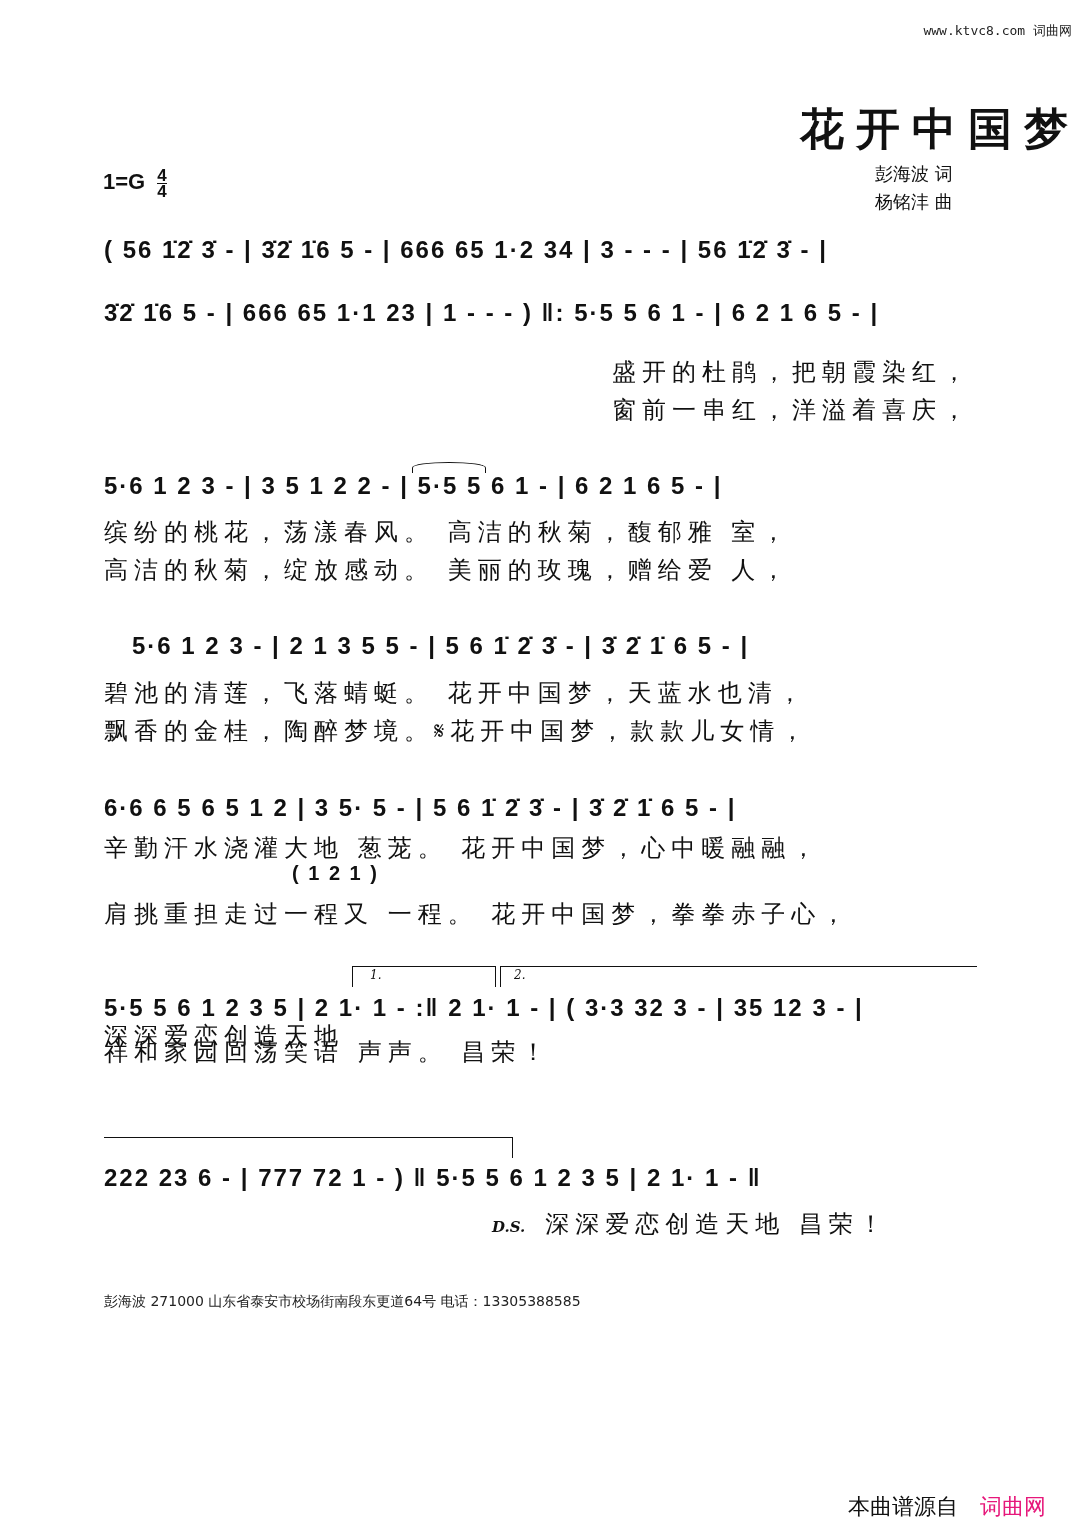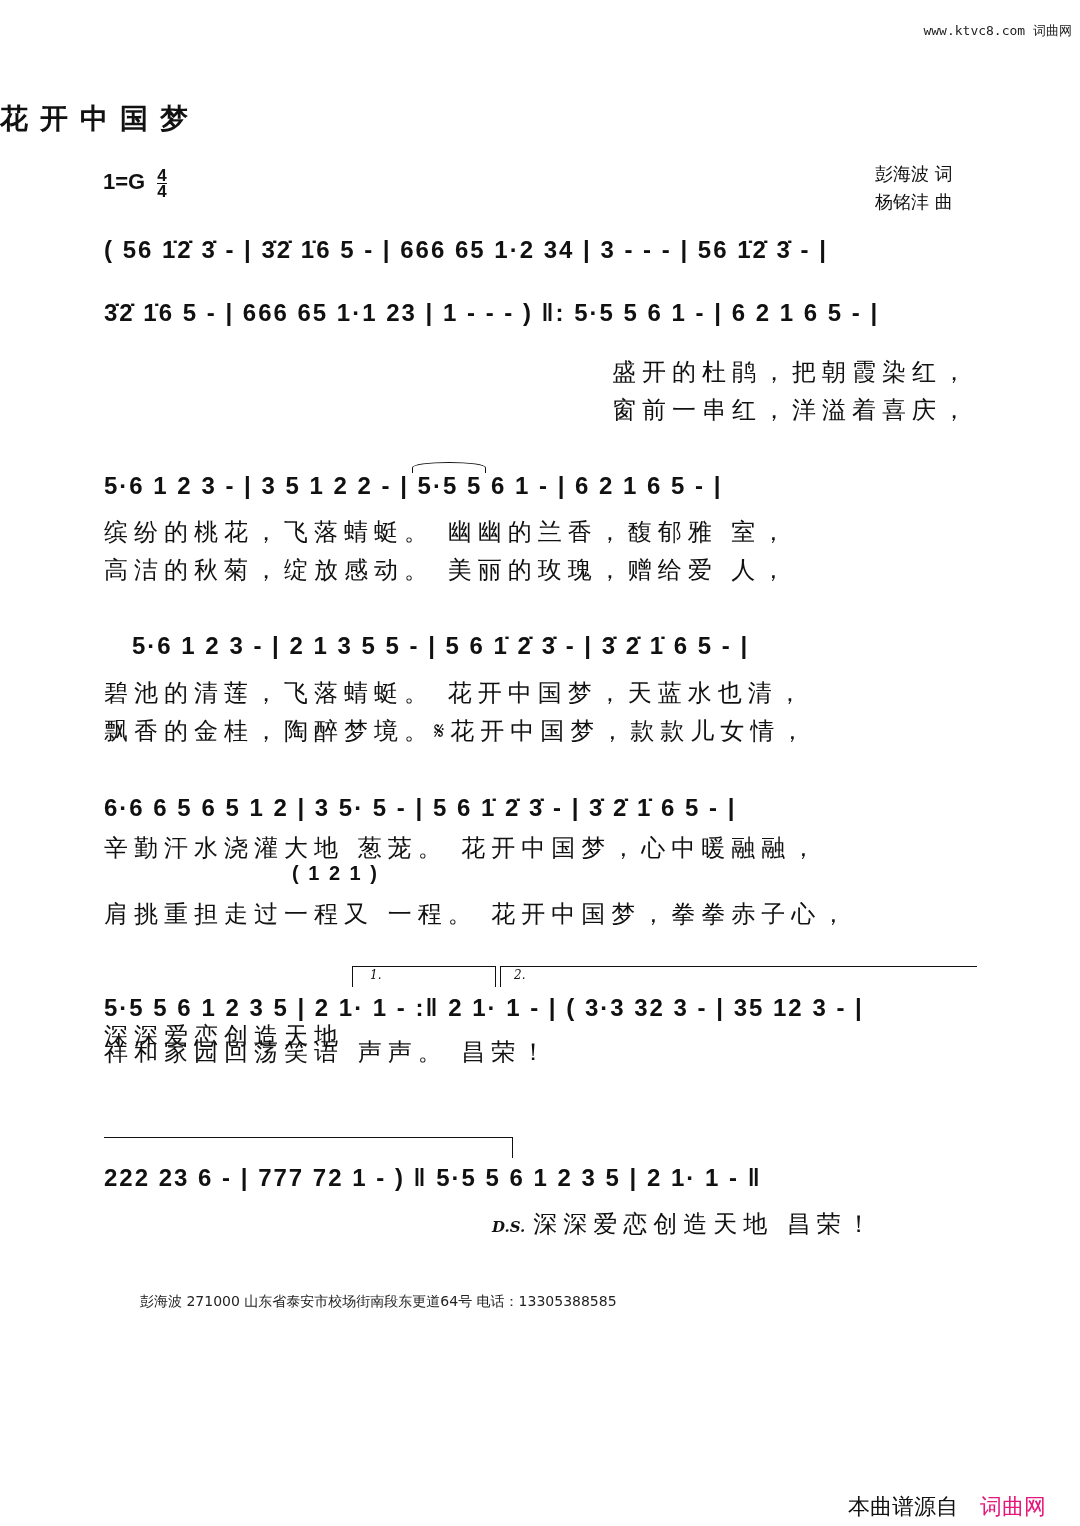--- a/index.html
+++ b/index.html
@@ -1,35 +1,35 @@
 <!DOCTYPE html>
 <html><head>
 <meta charset="utf-8">
 <style>
   html, body { margin:0; padding:0; background:#fff; }
   body { width:1080px; height:1526px; position:relative; overflow:hidden; color:#111;
          font-family:"DejaVu Sans", sans-serif; }
   .abs { position:absolute; white-space:nowrap; }
   .site { top:2px; right:8px; font-family:"DejaVu Sans Mono", monospace; font-size:13px; color:#222;margin-top:20px; }
-  .title { top:100px; left:0; width:1080px; text-align:left; font-family:"DejaVu Serif", serif;
-           font-size:28px; font-weight:bold; letter-spacing:12px; }
+  .title { top:100px; left:0; width:1080px; text-align:right; font-family:"DejaVu Serif", serif;
+           font-size:44px; font-weight:bold; letter-spacing:12px; }
   .key { top:168px; left:103px; font-family:"Liberation Sans", sans-serif; font-size:22px; font-weight:bold; }
   .frac { display:inline-block; vertical-align:middle; text-align:center; line-height:15px; font-size:17px; margin-left:6px; }
   .frac span { display:block; }
   .frac span.num { border-bottom:1.5px solid #111; }
   .credits { top:160px; left:875px; font-family:"DejaVu Serif", serif; font-size:18px; line-height:28px; }
   .row { position:absolute; left:104px; font-family:"Liberation Sans", sans-serif; font-weight:bold;
          font-size:24px; letter-spacing:2px; }
   .lyric { position:absolute; font-family:"DejaVu Serif", serif; font-size:24px; letter-spacing:6px; color:#111; }
   .footer { left:104px; font-family:"DejaVu Sans", sans-serif; font-size:14px; color:#222; line-height:28px; }
   .source { top:1492px; left:848px; font-size:22px; }
   .source .brand { color:#e6177a; margin-left:22px; }
   .bracket { position:absolute; border-top:1.5px solid #111; }
   .volta-lbl { position:absolute; font-size:12px; font-style:italic; font-family:"DejaVu Serif", serif; }
-  .ds { font-style:italic; font-weight:bold; font-size:15px; letter-spacing:0; margin-right:8px; }
+  .ds { font-style:italic; font-weight:bold; font-size:15px; letter-spacing:0; margin-right:20px; }
 </style>
 </head>
 <body>
 
 <div class="abs site">
   <span>www.ktvc8.com</span>
   <span>词曲网</span>
 </div>
 
 <div class="abs title">花开中国梦</div>
@@ -48,21 +48,21 @@
 </div>
 
 <div class="row" style="top:236px;">( 56  1̇2̇  3̇ -  |  3̇2̇  1̇6  5 -  |  666  65  1·2  34  |  3 - - -  |  56  1̇2̇  3̇ -  |</div>
 
 <div class="row" style="top:299px;">3̇2̇  1̇6  5 -  |  666  65  1·1  23  |  1 - - - )  ‖: 5·5  5 6  1 -  |  6 2  1 6  5 -  |</div>
 <div class="lyric" style="top:356px;left:612px;">盛开的杜鹃，把朝霞染红，</div>
 <div class="lyric" style="top:394px;left:612px;">窗前一串红，洋溢着喜庆，</div>
 
 <div class="bracket" style="top:462px;left:412px;width:72px;height:10px;border-radius:50% 50% 0 0;border:1.5px solid #111;border-bottom:none;"></div>
 <div class="row" style="top:472px;">5·6  1 2  3 -  |  3 5  1 2  2 -  |  5·5  5 6  1 -  |  6 2  1 6  5 -  |</div>
-<div class="lyric" style="top:516px;left:104px;">缤纷的桃花，飞落蜻蜓。 幽幽的兰香，馥郁雅 室，</div>
+<div class="lyric" style="top:516px;left:104px;">缤纷的桃花，荡漾春风。 高洁的秋菊，馥郁雅 室，</div>
 <div class="lyric" style="top:554px;left:104px;">高洁的秋菊，绽放感动。 美丽的玫瑰，赠给爱 人，</div>
 
 <div class="row" style="top:632px;margin-left:28px;">5·6  1 2  3 -  |  2 1  3 5  5 -  |  5 6  1̇ 2̇  3̇ -  |  3̇ 2̇  1̇ 6  5 -  |</div>
 <div class="lyric" style="top:677px;left:104px;">碧池的清莲，飞落蜻蜓。 花开中国梦，天蓝水也清，</div>
 <div class="lyric" style="top:715px;left:104px;">飘香的金桂，陶醉梦境。𝄋花开中国梦，款款儿女情，</div>
 
 <div class="row" style="top:794px;text-align:right;">6·6  6 5  6 5  1 2      |  3  5· 5 -  |  5 6  1̇ 2̇  3̇ -  |  3̇ 2̇  1̇ 6  5 -  |</div>
 <div class="lyric" style="top:832px;left:104px;">辛勤汗水浇灌大地  葱茏。 花开中国梦，心中暖融融，</div>
 <div class="row" style="top:862px;left:292px;font-size:20px;">( 1 2 1 )</div>
 <div class="lyric" style="top:898px;left:104px;">肩挑重担走过一程又  一程。 花开中国梦，拳拳赤子心，</div>
@@ -74,19 +74,19 @@
 <div class="row" style="top:994px;">5·5  5 6  1 2  3 5  |  2  1· 1 - :‖  2  1· 1 -  |  ( 3·3  32  3 -  |  35  12  3 -  |</div>
 <div class="lyric" style="top:1036px;left:104px;">祥和家园回荡笑语 声声。    昌荣！</div>
 <div class="lyric" style="top:1020px;left:104px;">深深爱恋创造天地</div>
 
 <div class="bracket" style="top:1137px;left:104px;width:408px;height:20px;border-right:1.5px solid #111;"></div>
 <div class="row" style="top:1164px;">222  23  6 -  |  777  72  1 - )  ‖  5·5  5 6  1 2  3 5  |  2  1· 1 -  ‖</div>
 <div class="lyric" style="top:1208px;left:492px;">
   <span class="ds">D.S.</span><span>深深爱恋创造天地 昌荣！</span>
 </div>
 
-<div class="abs footer" style="top:1287px;margin-left:36px;">
+<div class="abs footer" style="top:1287px;">
   <div>彭海波  271000   山东省泰安市校场街南段东更道64号  电话：13305388585</div>
 </div>
 
 <div class="abs source">
   <span>本曲谱源自</span><span class="brand">词曲网</span>
 </div>
 
 </body></html>

